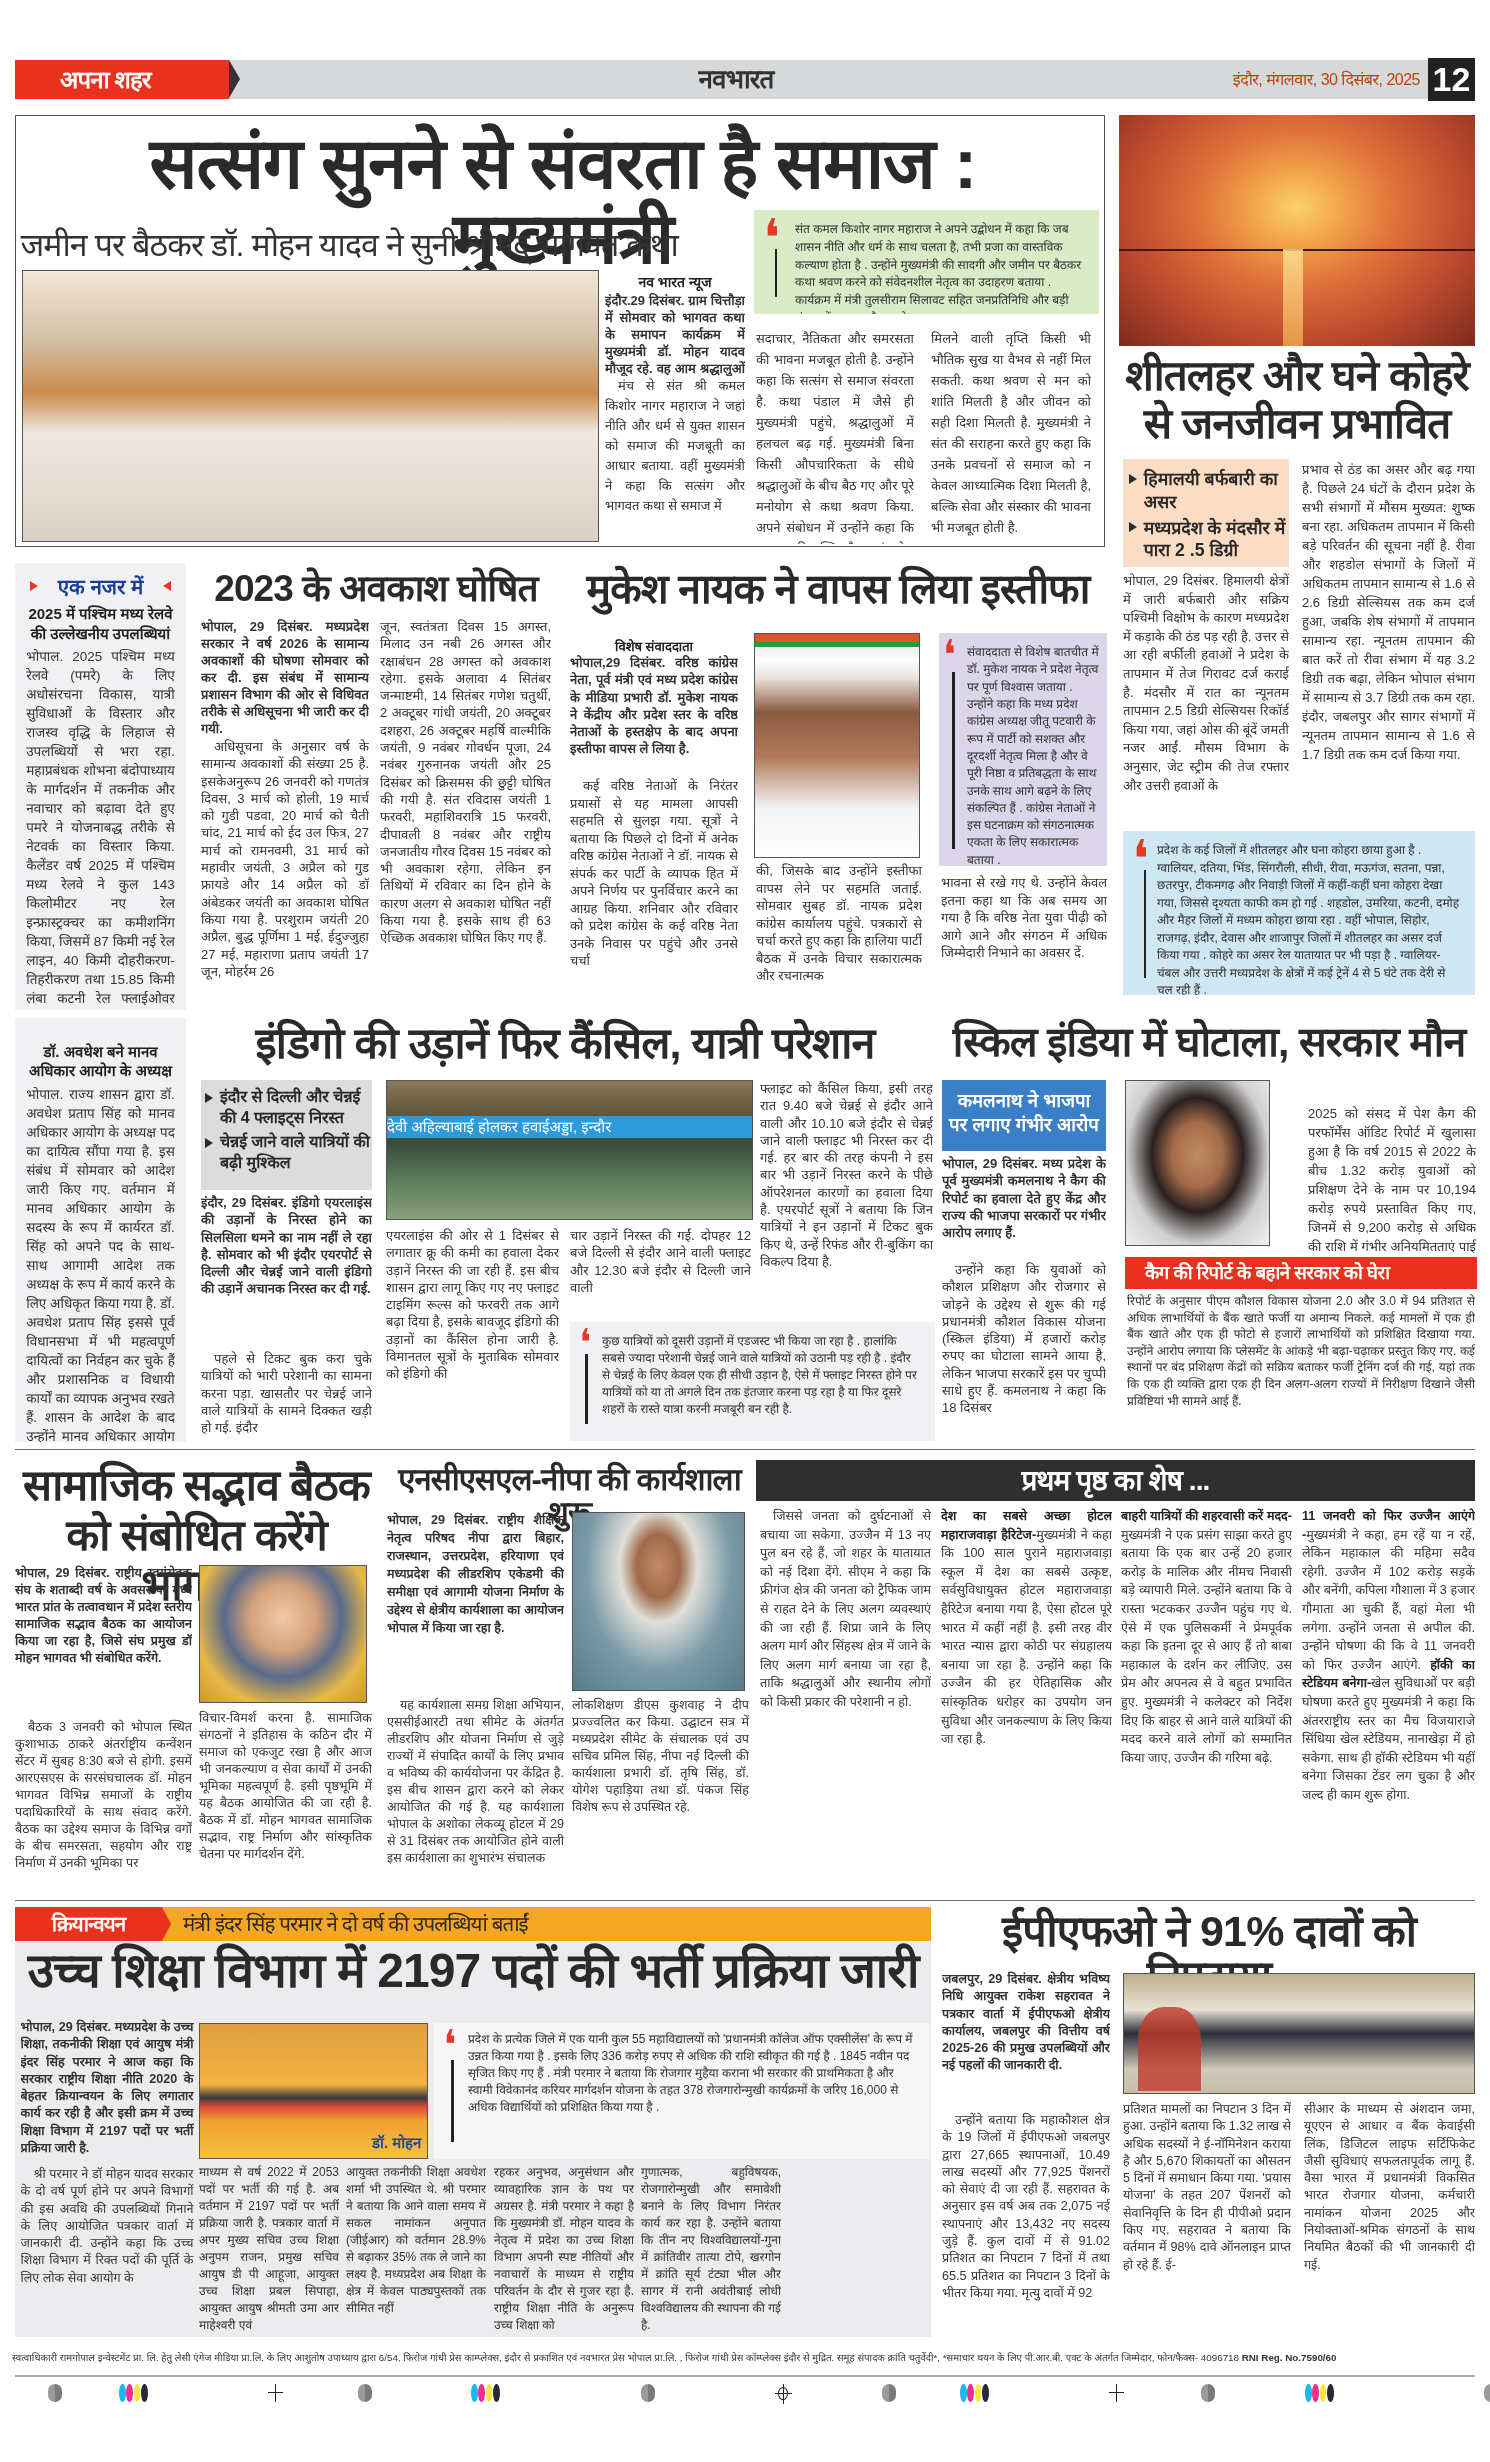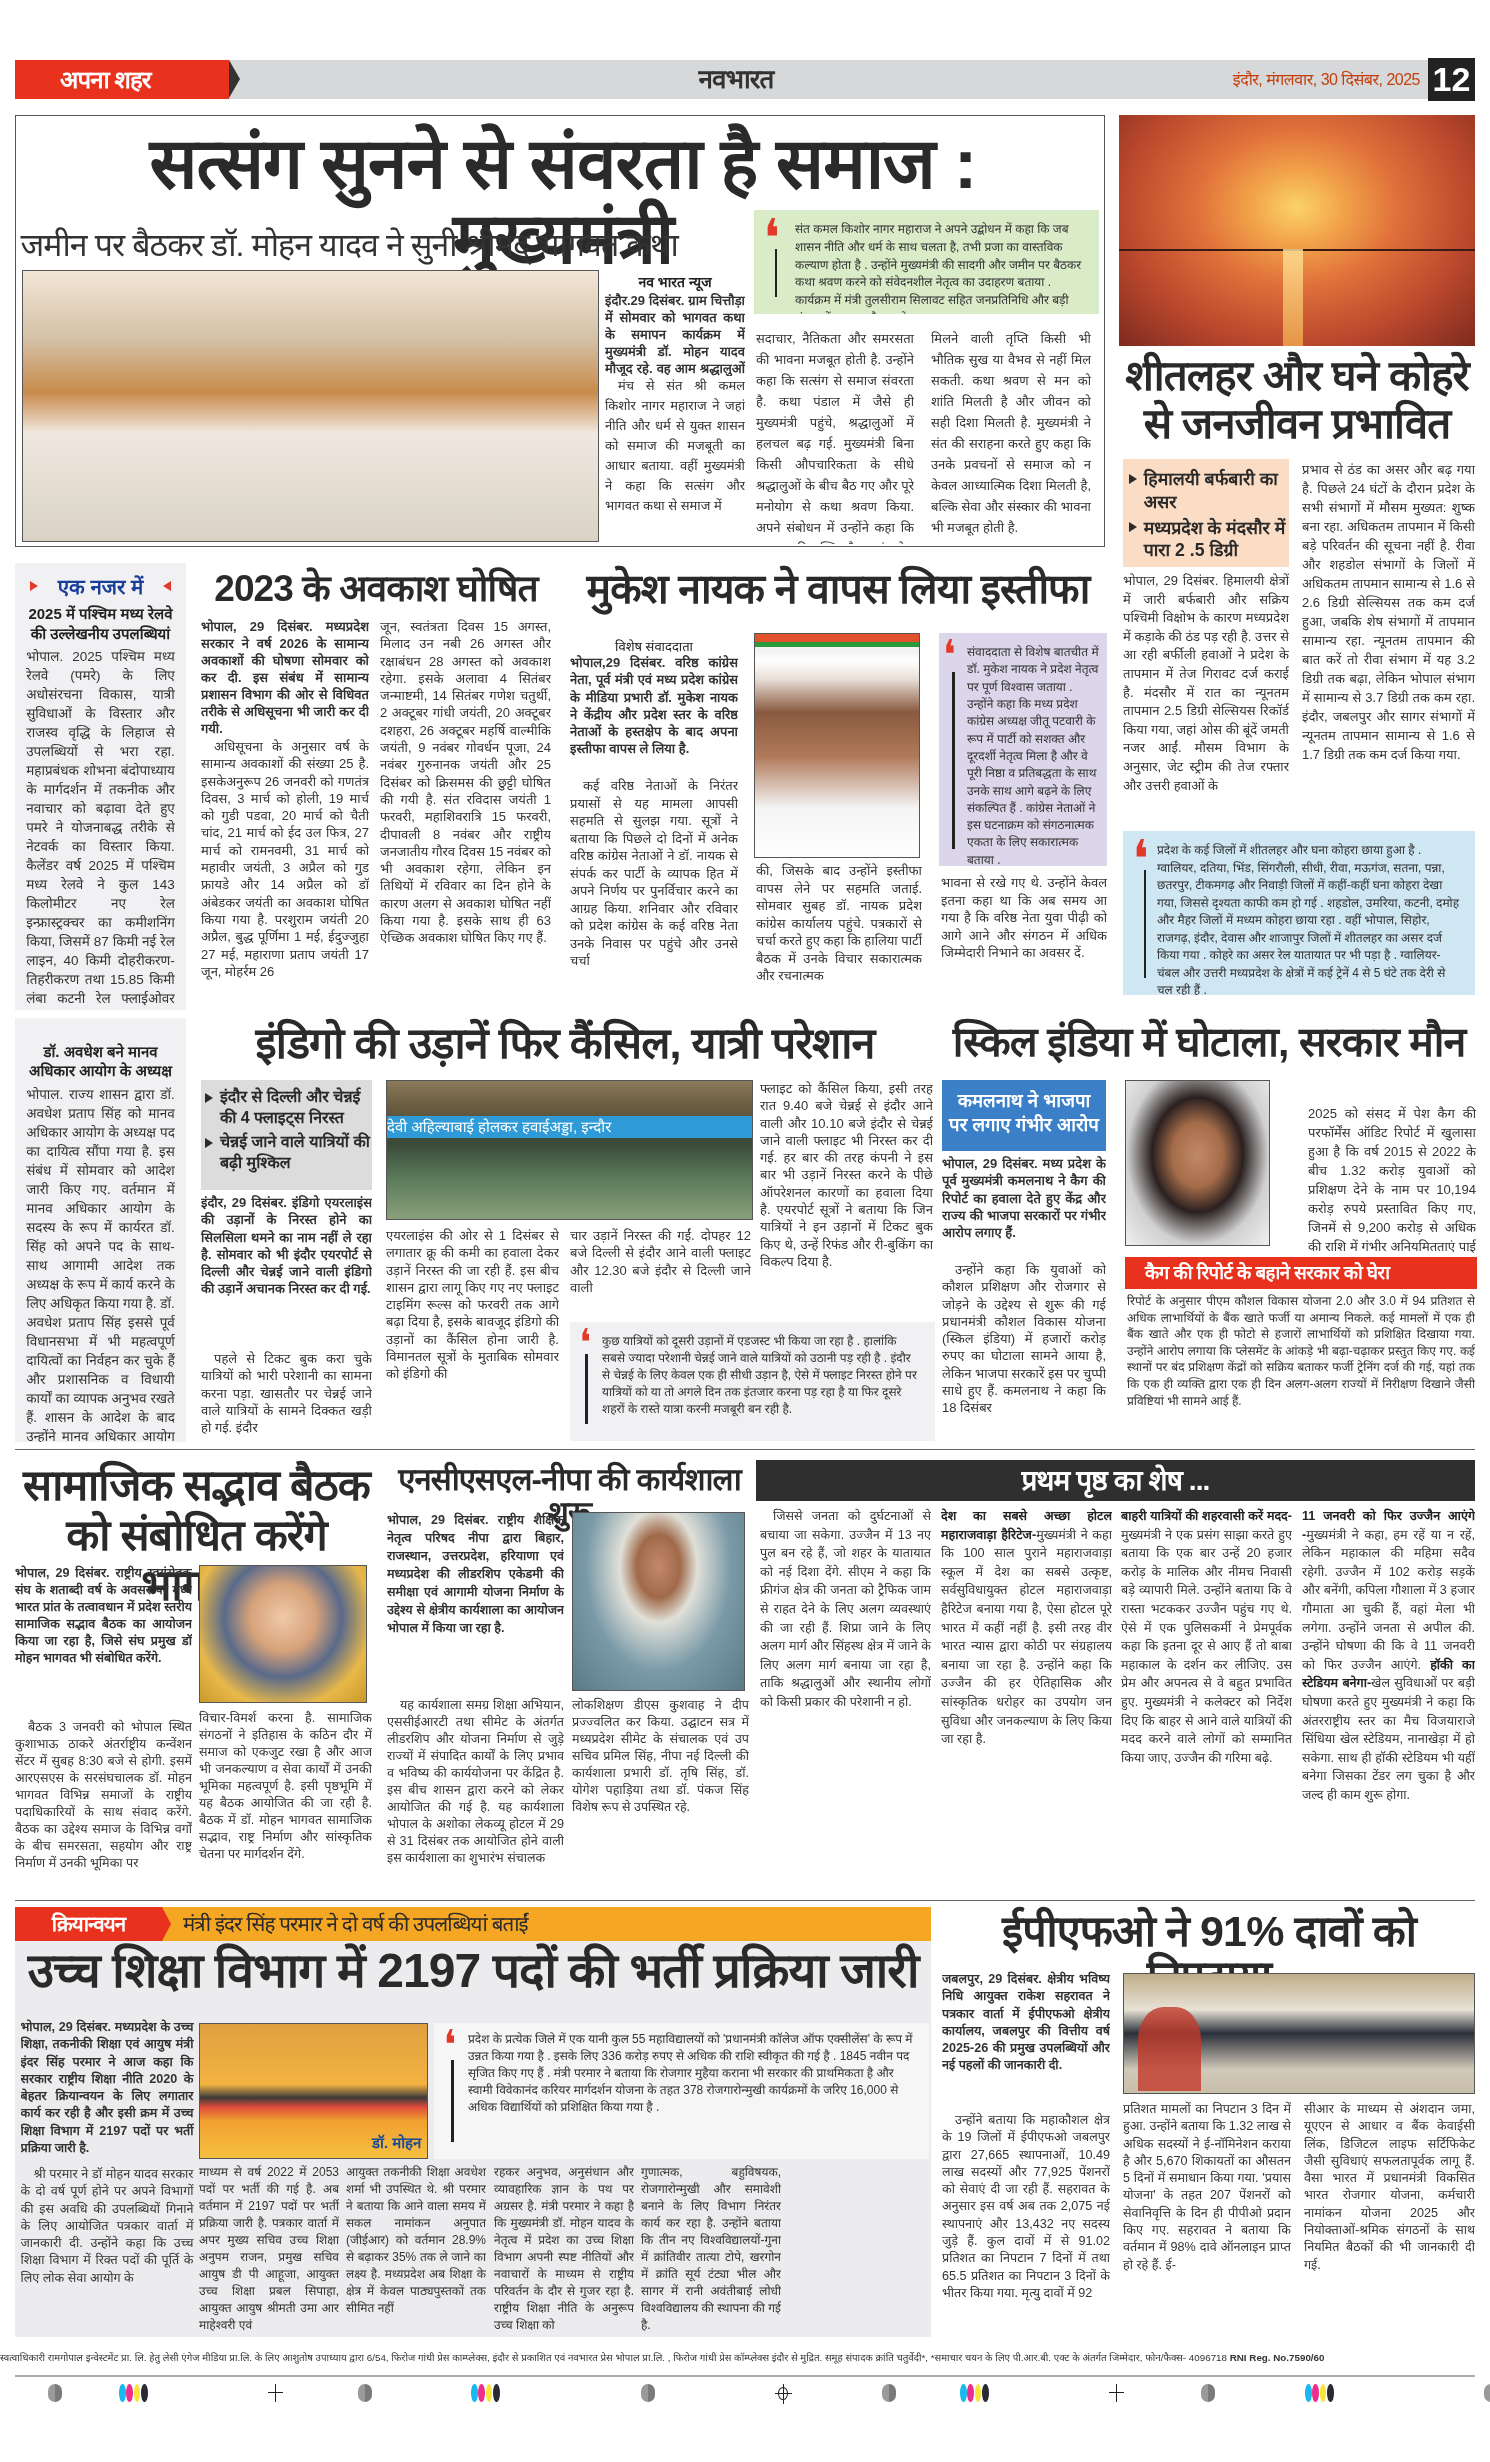--- a/index.html
+++ b/index.html
@@ -70,21 +70,21 @@
   <div style="text-align:center;font-weight:bold;font-size:15px;line-height:19.6px;margin-top:24px;">डॉ. अवधेश बने मानव अधिकार आयोग के अध्यक्ष</div>
   <div class="body" style="font-size:13.5px;line-height:19px;margin-top:3.7px;height:363px;overflow:hidden;">भोपाल. राज्य शासन द्वारा डॉ. अवधेश प्रताप सिंह को मानव अधिकार आयोग के अध्यक्ष पद का दायित्व सौंपा गया है. इस संबंध में सोमवार को आदेश जारी किए गए. वर्तमान में मानव अधिकार आयोग के सदस्य के रूप में कार्यरत डॉ. सिंह को अपने पद के साथ-साथ आगामी आदेश तक अध्यक्ष के रूप में कार्य करने के लिए अधिकृत किया गया है. डॉ. अवधेश प्रताप सिंह इससे पूर्व विधानसभा में भी महत्वपूर्ण दायित्वों का निर्वहन कर चुके हैं और प्रशासनिक व विधायी कार्यों का व्यापक अनुभव रखते हैं. शासन के आदेश के बाद उन्होंने मानव अधिकार आयोग के अध्यक्ष पद का कार्यभार विधिवत ग्रहण कर लिया है.</div>
 </div>
 
 <div class="abs hl" style="left:199px;top:570px;width:354px;font-size:37px;text-align:center;">2023 के अवकाश घोषित</div>
 <div class="col body" style="left:201px;top:618px;width:168px;height:119px;font-weight:bold;font-size:13px;line-height:17px;">भोपाल, 29 दिसंबर. मध्यप्रदेश सरकार ने वर्ष 2026 के सामान्य अवकाशों की घोषणा सोमवार को कर दी. इस संबंध में सामान्य प्रशासन विभाग की ओर से विधिवत तरीके से अधिसूचना भी जारी कर दी गयी.</div>
 <div class="col body" style="left:201px;top:738px;width:168px;height:251px;font-size:13px;line-height:17.3px;text-indent:13px;">अधिसूचना के अनुसार वर्ष के सामान्य अवकाशों की संख्या 25 है. इसकेअनुरूप 26 जनवरी को गणतंत्र दिवस, 3 मार्च को होली, 19 मार्च को गुडी पडवा, 20 मार्च को चैती चांद, 21 मार्च को ईद उल फित्र, 27 मार्च को रामनवमी, 31 मार्च को महावीर जयंती, 3 अप्रैल को गुड फ्रायडे और 14 अप्रैल को डॉ अंबेडकर जयंती का अवकाश घोषित किया गया है. परशुराम जयंती 20 अप्रैल, बुद्ध पूर्णिमा 1 मई, ईदुज्जुहा 27 मई, महाराणा प्रताप जयंती 17 जून, मोहर्रम 26</div>
 <div class="col body" style="left:380px;top:618px;width:171px;height:371px;font-size:13px;line-height:17.3px;">जून, स्वतंत्रता दिवस 15 अगस्त, मिलाद उन नबी 26 अगस्त और रक्षाबंधन 28 अगस्त को अवकाश रहेगा. इसके अलावा 4 सितंबर जन्माष्टमी, 14 सितंबर गणेश चतुर्थी, 2 अक्टूबर गांधी जयंती, 20 अक्टूबर दशहरा, 26 अक्टूबर महर्षि वाल्मीकि जयंती, 9 नवंबर गोवर्धन पूजा, 24 नवंबर गुरुनानक जयंती और 25 दिसंबर को क्रिसमस की छुट्टी घोषित की गयी है. संत रविदास जयंती 1 फरवरी, महाशिवरात्रि 15 फरवरी, दीपावली 8 नवंबर और राष्ट्रीय जनजातीय गौरव दिवस 15 नवंबर को भी अवकाश रहेगा, लेकिन इन तिथियों में रविवार का दिन होने के कारण अलग से अवकाश घोषित नहीं किया गया है. इसके साथ ही 63 ऐच्छिक अवकाश घोषित किए गए हैं.</div>
 
 <div class="abs hl" style="left:566px;top:568px;width:544px;font-size:41px;text-align:center;">मुकेश नायक ने वापस लिया इस्तीफा</div>
-<div class="abs" style="left:570px;top:637px;width:168px;text-align:center;font-weight:normal;font-size:13px;">विशेष संवाददाता</div>
+<div class="abs" style="left:570px;top:637px;width:168px;text-align:center;font-weight:bold;font-size:13px;">विशेष संवाददाता</div>
 <div class="col body" style="left:570px;top:654px;width:168px;height:121px;font-weight:bold;font-size:13px;line-height:17.3px;">भोपाल,29 दिसंबर. वरिष्ठ कांग्रेस नेता, पूर्व मंत्री एवं मध्य प्रदेश कांग्रेस के मीडिया प्रभारी डॉ. मुकेश नायक ने केंद्रीय और प्रदेश स्तर के वरिष्ठ नेताओं के हस्तक्षेप के बाद अपना इस्तीफा वापस ले लिया है.</div>
 <div class="col body" style="left:570px;top:777px;width:168px;height:210px;font-size:13px;line-height:17.5px;text-indent:13px;">कई वरिष्ठ नेताओं के निरंतर प्रयासों से यह मामला आपसी सहमति से सुलझ गया. सूत्रों ने बताया कि पिछले दो दिनों में अनेक वरिष्ठ कांग्रेस नेताओं ने डॉ. नायक से संपर्क कर पार्टी के व्यापक हित में अपने निर्णय पर पुनर्विचार करने का आग्रह किया. शनिवार और रविवार को प्रदेश कांग्रेस के कई वरिष्ठ नेता उनके निवास पर पहुंचे और उनसे चर्चा</div>
 <div class="photo" style="left:754px;top:633px;width:166px;height:225px;background:linear-gradient(180deg,#f3f3f3 0%,#f3f3f3 8%,#ffffff 12%,#e9e0d8 20%,#8a5a40 35%,#b07a5a 55%,#f4f4f4 78%,#ffffff 100%);">
   <div style="position:absolute;left:0;right:0;top:7.5px;height:5.6px;background:#2a9a3a;"></div>
   <div style="position:absolute;left:0;right:0;top:0;height:7.5px;background:#e2532d;"></div>
 </div>
 <div class="col body" style="left:756px;top:862px;width:166px;height:125px;font-size:13px;line-height:17.5px;">की, जिसके बाद उन्होंने इस्तीफा वापस लेने पर सहमति जताई. सोमवार सुबह डॉ. नायक प्रदेश कांग्रेस कार्यालय पहुंचे. पत्रकारों से चर्चा करते हुए कहा कि हालिया पार्टी बैठक में उनके विचार सकारात्मक और रचनात्मक</div>
 <div class="quote" style="left:939px;top:633px;width:168px;height:233px;background:#dcd6ea;font-size:12px;line-height:17.3px;padding-left:28px;padding-right:7.5px;">
   <span class="qm" style="left:3.7px;font-size:41px;">❛</span><span class="bar" style="left:13px;"></span>
   <span>संवाददाता से विशेष बातचीत में डॉ. मुकेश नायक ने प्रदेश नेतृत्व पर पूर्ण विश्वास जताया . उन्होंने कहा कि मध्य प्रदेश कांग्रेस अध्यक्ष जीतू पटवारी के रूप में पार्टी को सशक्त और दूरदर्शी नेतृत्व मिला है और वे पूरी निष्ठा व प्रतिबद्धता के साथ उनके साथ आगे बढ़ने के लिए संकल्पित हैं . कांग्रेस नेताओं ने इस घटनाक्रम को संगठनात्मक एकता के लिए सकारात्मक बताया .</span>
@@ -171,21 +171,21 @@
 
 <div class="abs hl" style="left:939px;top:1909px;width:540px;font-size:43px;text-align:center;">ईपीएफओ ने 91% दावों को निपटाया</div>
 <div class="col body" style="left:942px;top:1971px;width:168px;height:140px;font-weight:bold;font-size:12.6px;line-height:17.3px;">जबलपुर, 29 दिसंबर. क्षेत्रीय भविष्य निधि आयुक्त राकेश सहरावत ने पत्रकार वार्ता में ईपीएफओ क्षेत्रीय कार्यालय, जबलपुर की वित्तीय वर्ष 2025-26 की प्रमुख उपलब्धियों और नई पहलों की जानकारी दी.</div>
 <div class="photo" style="left:1123px;top:1973px;width:352px;height:121px;background:linear-gradient(180deg,#bfae8a 0%,#e8e2d6 30%,#2a2f3a 50%,#d0c8b8 80%,#c8beaa 100%);">
   <div style="position:absolute;left:4%;top:28%;width:18%;height:70%;background:#c23a2a;border-radius:40% 40% 0 0;opacity:.8;"></div>
 </div>
 <div class="col body" style="left:942px;top:2112px;width:168px;height:224px;font-size:12.6px;line-height:17.3px;text-indent:13px;">उन्होंने बताया कि महाकौशल क्षेत्र के 19 जिलों में ईपीएफओ जबलपुर द्वारा 27,665 स्थापनाओं, 10.49 लाख सदस्यों और 77,925 पेंशनरों को सेवाएं दी जा रही हैं. सहरावत के अनुसार इस वर्ष अब तक 2,075 नई स्थापनाएं और 13,432 नए सदस्य जुड़े हैं. कुल दावों में से 91.02 प्रतिशत का निपटान 7 दिनों में तथा 65.5 प्रतिशत का निपटान 3 दिनों के भीतर किया गया. मृत्यु दावों में 92</div>
 <div class="col body" style="left:1123px;top:2101px;width:168px;height:235px;font-size:12.6px;line-height:17.3px;">प्रतिशत मामलों का निपटान 3 दिन में हुआ. उन्होंने बताया कि 1.32 लाख से अधिक सदस्यों ने ई-नॉमिनेशन कराया है और 5,670 शिकायतों का औसतन 5 दिनों में समाधान किया गया. 'प्रयास योजना' के तहत 207 पेंशनरों को सेवानिवृत्ति के दिन ही पीपीओ प्रदान किए गए. सहरावत ने बताया कि वर्तमान में 98% दावे ऑनलाइन प्राप्त हो रहे हैं. ई-</div>
 <div class="col body" style="left:1304px;top:2101px;width:171px;height:235px;font-size:12.6px;line-height:17.3px;">सीआर के माध्यम से अंशदान जमा, यूएएन से आधार व बैंक केवाईसी लिंक, डिजिटल लाइफ सर्टिफिकेट जैसी सुविधाएं सफलतापूर्वक लागू हैं. वैसा भारत में प्रधानमंत्री विकसित भारत रोजगार योजना, कर्मचारी नामांकन योजना 2025 और नियोक्ताओं-श्रमिक संगठनों के साथ नियमित बैठकों की भी जानकारी दी गई.</div>
 
-<div class="abs" style="left:0;top:2347px;width:1460px;height:22.4px;line-height:22.4px;font-size:9.8px;color:#333;white-space:nowrap;overflow:hidden;">
+<div class="abs" style="left:12px;top:2347px;width:1460px;height:22.4px;line-height:22.4px;font-size:9.8px;color:#333;white-space:nowrap;overflow:hidden;">
   <span>स्वत्वाधिकारी रामगोपाल इन्वेस्टमेंट प्रा. लि. हेतु लेसी एंगेज मीडिया प्रा.लि. के लिए  आशुतोष उपाध्याय द्वारा 6/54, फिरोज गांधी प्रेस काम्प्लेक्स, इंदौर से प्रकाशित एवं नवभारत प्रेस भोपाल प्रा.लि. , फिरोज गांधी प्रेस कॉम्प्लेक्स इंदौर से मुद्रित. समूह संपादक क्रांति चतुर्वेदी*, *समाचार चयन के लिए पी.आर.बी. एक्ट के अंतर्गत जिम्मेदार, फोन/फैक्स- 4096718</span> <b>RNI Reg. No.7590/60</b>
 </div>
 <div class="hline" style="left:15px;top:2375px;width:1460px;height:1.9px;background:#aaa;"></div>
 <div id="print-marks" class="abs" style="left:0;top:2380px;width:1490px;height:37px;">
     <div style="position: absolute; top: 3.7px; left: 48px; height: 20.5px; display: flex; gap: 0.9px;">
       <span style="width:6.5px;height:18.6px;background:#9a9a9a;border-radius:9.3px 0 0 9.3px"></span>
       <span style="width:6.5px;height:18.6px;background:#7c7a78;border-radius:0 9.3px 9.3px 0"></span>
     </div>
     <div style="position: absolute; top: 3.7px; left: 119px; height: 20.5px; display: flex; gap: 0.9px;">
       <span style="width:6.5px;height:18.6px;border-radius:50%;background:#1ab8ec"></span>

